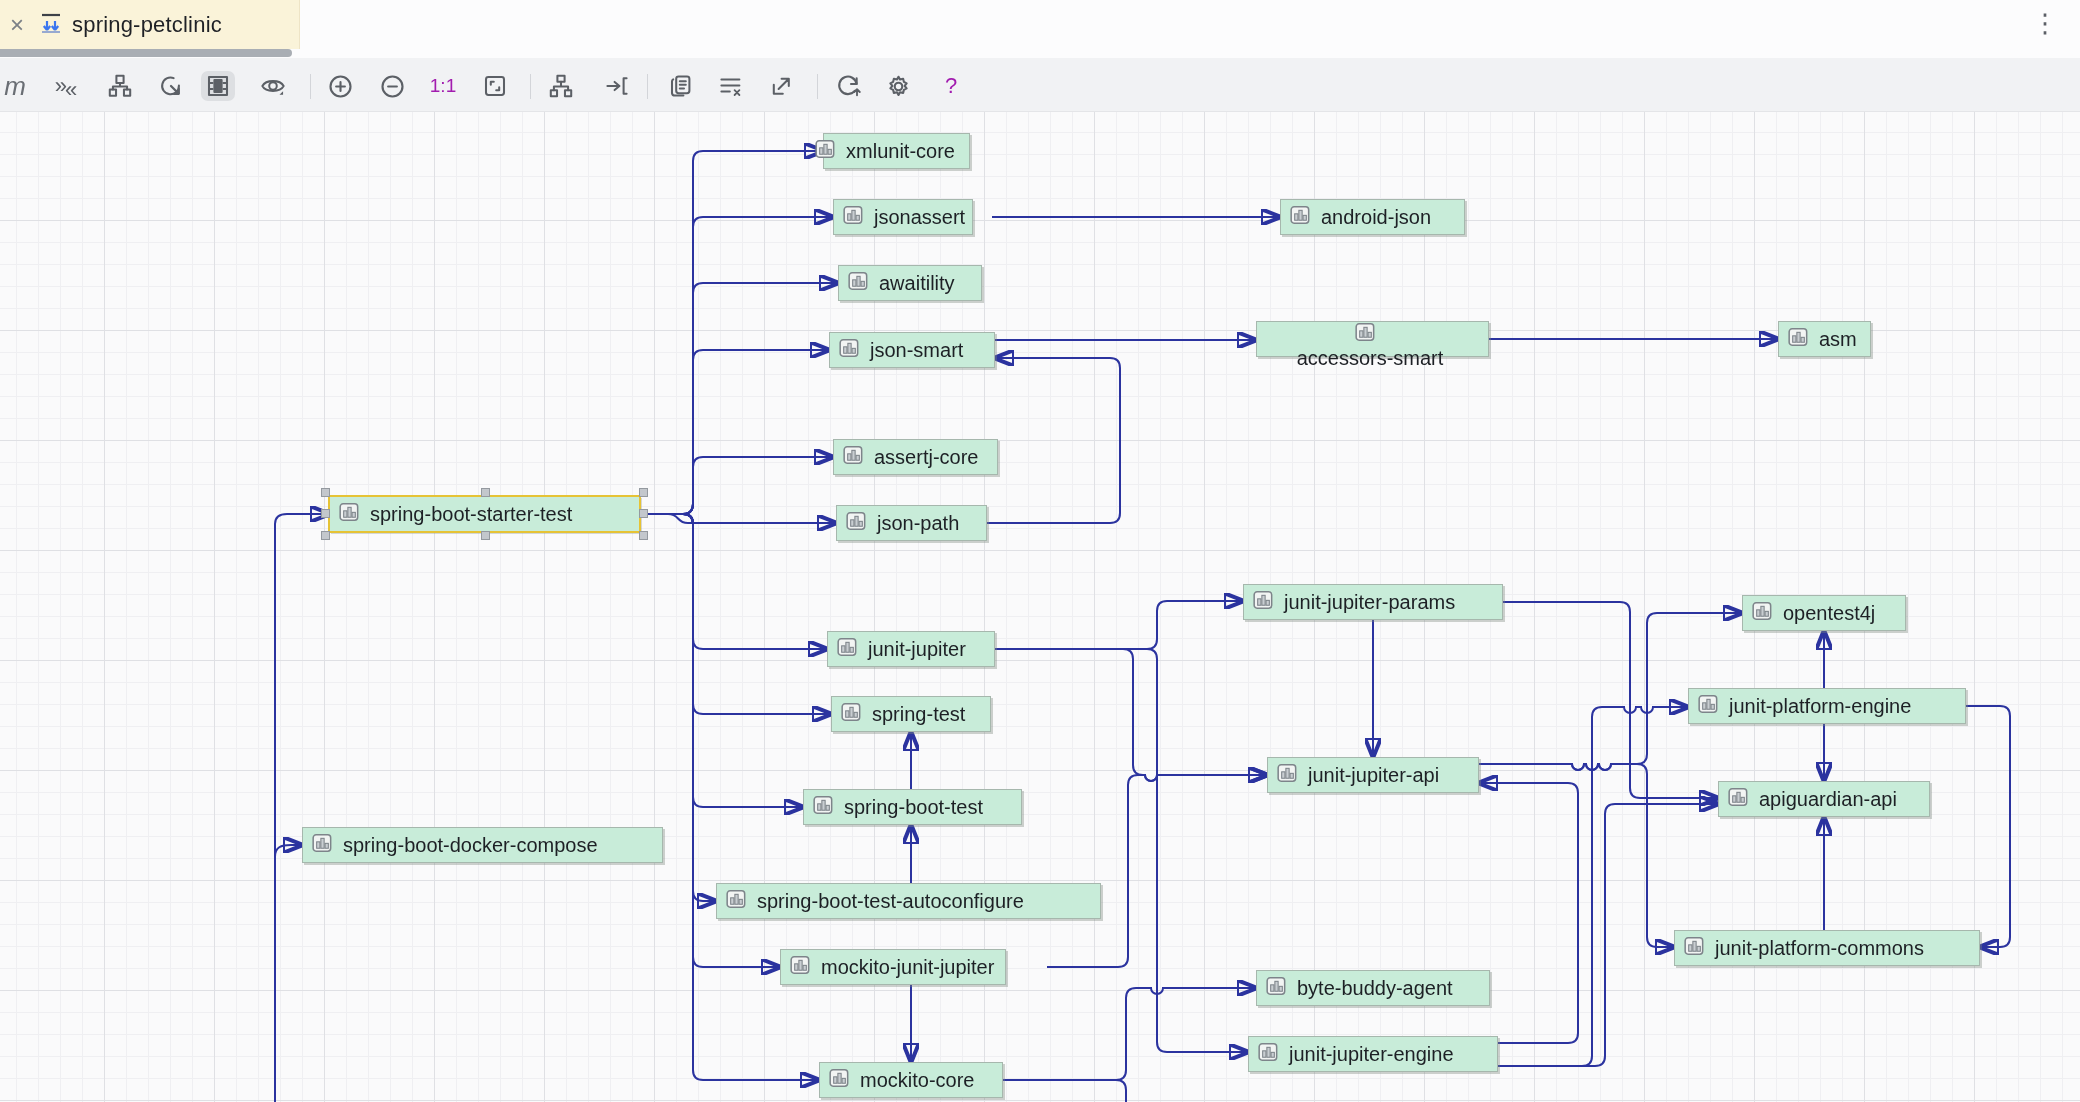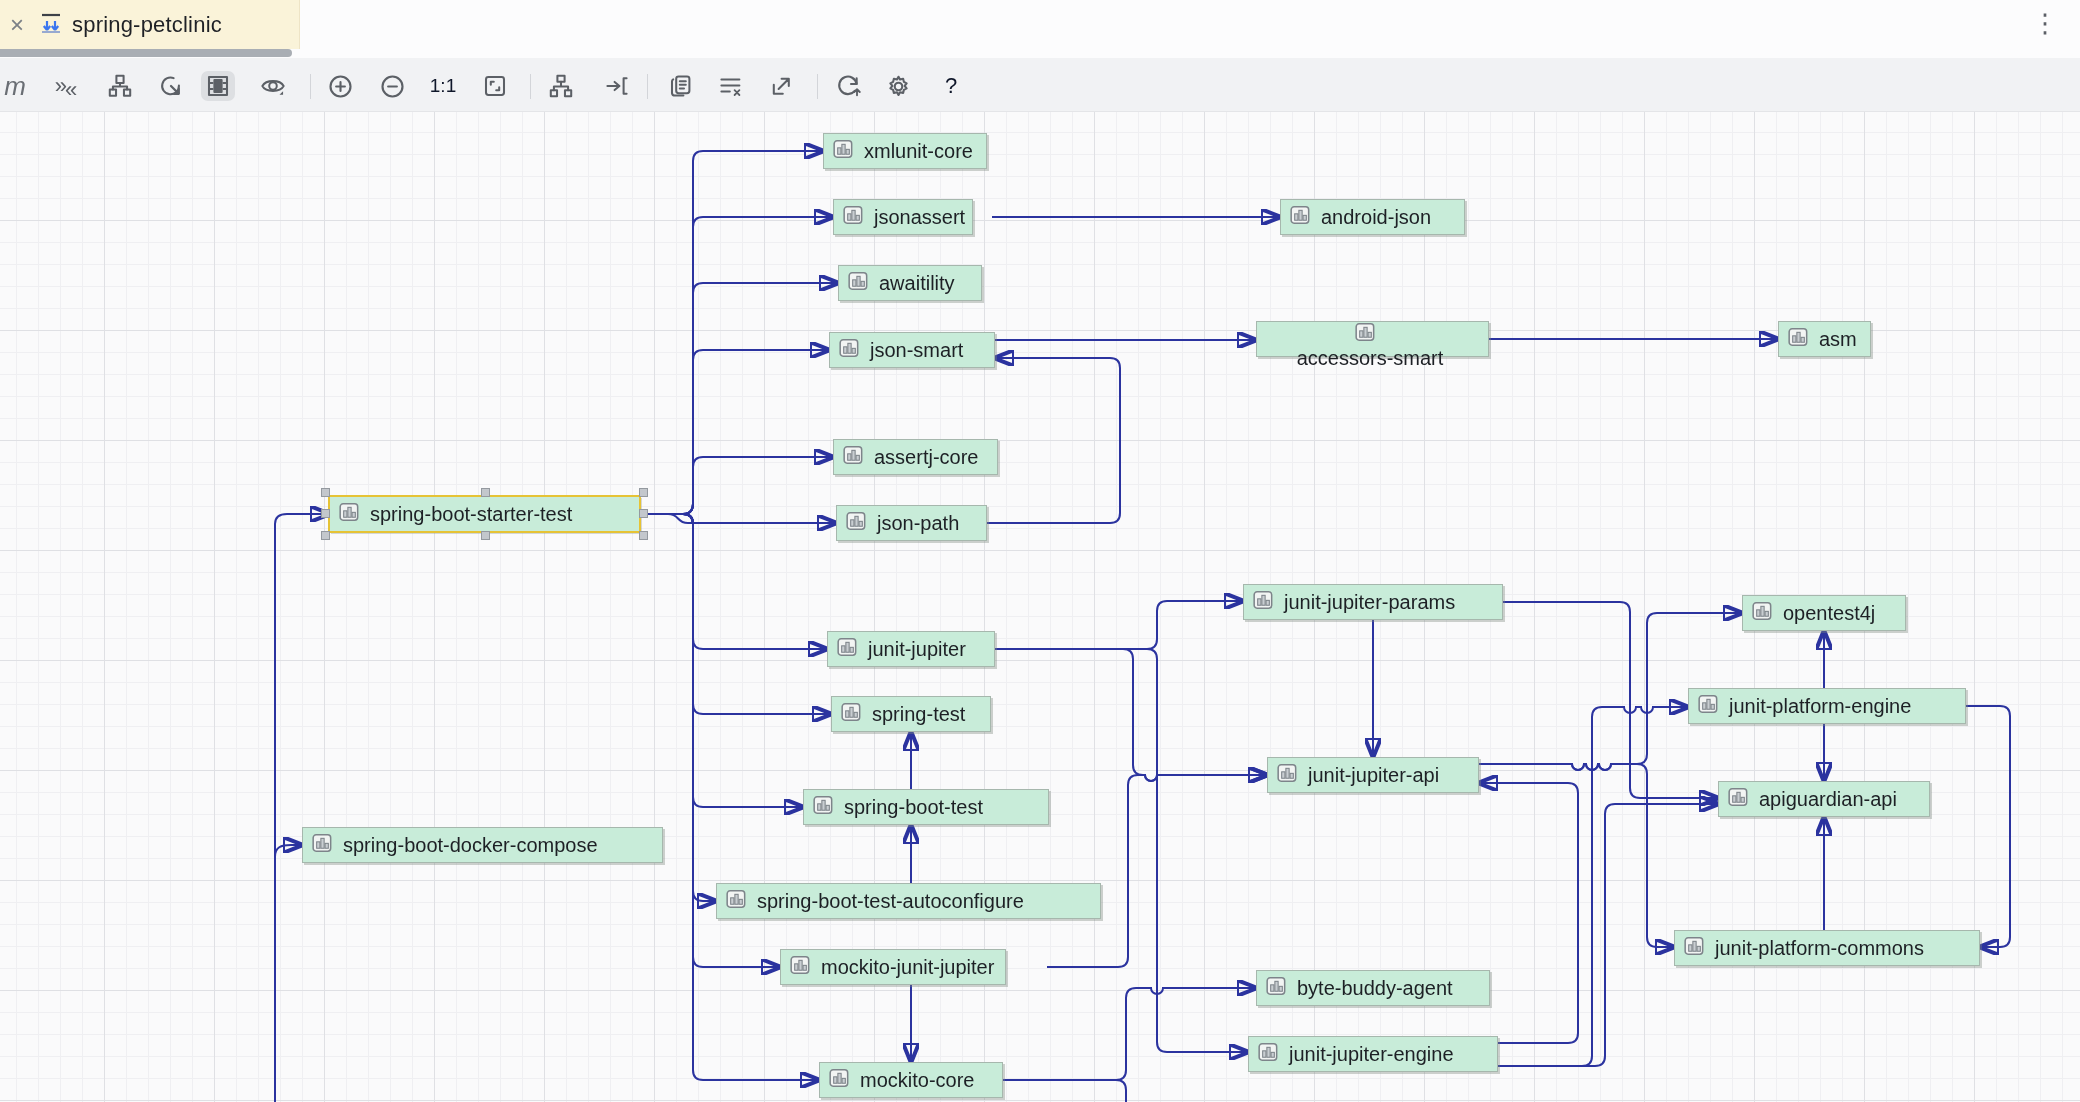--- a/index.html
+++ b/index.html
@@ -20,21 +20,21 @@
     letter-spacing:0; line-height:34px; }
 
   
   .toolbar { position:absolute; left:0; top:58px; width:2080px; height:54px;
     background:#f1f2f4; border-bottom:1px solid #e4e5e8; }
   .tb-item { position:absolute; top:13px; width:34px; height:30px;
     display:flex; align-items:center; justify-content:center; color:#5c6066; }
   .tb-item svg { stroke:#5c6066; fill:none; stroke-width:1.7; stroke-linecap:round; stroke-linejoin:round; }
   .tb-active { background:#dddfe2; border-radius:7px; }
   .tb-sep { position:absolute; top:16px; width:1px; height:25px; background:#d3d5d9; }
-  .tb-text { font-size:19px; color:#0f172a; }
+  .tb-text { font-size:19px; color:#a21caf; }
   .tb-m { font-style:italic; font-size:26px; color:#6a6e74; }
   .tb-chev { font-size:22px; color:#5c6066; letter-spacing:-2px; }
   .tb-chev .lo { position:relative; top:4px; }
 
   
   .canvas { position:absolute; left:0; top:112px; width:2080px; height:990px;
     background-color:#fafafb;
     background-image:
       linear-gradient(#dfe0e4 1px, transparent 1px),
       linear-gradient(90deg, #dfe0e4 1px, transparent 1px),
@@ -234,21 +234,21 @@
       <path d="M1966,594 H2000 Q2010,594 2010,604 V825 Q2010,835 2000,835 H1981" marker-end="url(#arrow)"></path>
       <path d="M911,677 V621" marker-end="url(#arrow)"></path>
       <path d="M911,771 V714" marker-end="url(#arrow)"></path>
       <path d="M911,873 V949" marker-end="url(#arrow)"></path>
       <path d="M1003,968 H1116 Q1126,968 1126,958 V886 Q1126,876 1136,876 H1151 a6,6 0 0 0 12,0 H1255" marker-end="url(#arrow)"></path>
       <path d="M1003,968 H1116 Q1126,968 1126,978 V991"></path>
       <path d="M275,991 V412 Q275,402 287,402 H328" marker-end="url(#arrow)"></path>
       <path d="M275,745 C275,735 281,733 291,733 H301" marker-end="url(#arrow)"></path>
     </svg>
   <div id="nodeLayer">
-      <div class="node" style="left: 823px; top: 21px; width: 164px;">
+      <div class="node" style="left: 823px; top: 21px; width: 147px; justify-content: flex-end;">
         <span class="lib"><svg width="21" height="20" viewBox="0 0 18 17">
             <rect x="1" y="1.5" width="15" height="14" rx="2.5" fill="#f2f4f3" stroke="#7d848a" stroke-width="1.3"></rect>
             <rect x="4" y="7.5" width="2.8" height="5.5" fill="#c9ced2" stroke="#7d848a" stroke-width="0.9"></rect>
             <rect x="7.6" y="4.5" width="2.8" height="8.5" fill="#c9ced2" stroke="#7d848a" stroke-width="0.9"></rect>
             <rect x="11.2" y="8.8" width="2.8" height="4.2" fill="#c9ced2" stroke="#7d848a" stroke-width="0.9"></rect>
           </svg></span>
         <span>xmlunit-core</span>
       </div>
       <div class="node" style="left: 833px; top: 87px; width: 140px;">
         <span class="lib"><svg width="21" height="20" viewBox="0 0 18 17">
@@ -395,21 +395,21 @@
       </div>
       <div class="node" style="left: 1718px; top: 669px; width: 212px;">
         <span class="lib"><svg width="21" height="20" viewBox="0 0 18 17">
             <rect x="1" y="1.5" width="15" height="14" rx="2.5" fill="#f2f4f3" stroke="#7d848a" stroke-width="1.3"></rect>
             <rect x="4" y="7.5" width="2.8" height="5.5" fill="#c9ced2" stroke="#7d848a" stroke-width="0.9"></rect>
             <rect x="7.6" y="4.5" width="2.8" height="8.5" fill="#c9ced2" stroke="#7d848a" stroke-width="0.9"></rect>
             <rect x="11.2" y="8.8" width="2.8" height="4.2" fill="#c9ced2" stroke="#7d848a" stroke-width="0.9"></rect>
           </svg></span>
         <span>apiguardian-api</span>
       </div>
-      <div class="node" style="left: 803px; top: 677px; width: 246px;">
+      <div class="node" style="left: 803px; top: 677px; width: 219px;">
         <span class="lib"><svg width="21" height="20" viewBox="0 0 18 17">
             <rect x="1" y="1.5" width="15" height="14" rx="2.5" fill="#f2f4f3" stroke="#7d848a" stroke-width="1.3"></rect>
             <rect x="4" y="7.5" width="2.8" height="5.5" fill="#c9ced2" stroke="#7d848a" stroke-width="0.9"></rect>
             <rect x="7.6" y="4.5" width="2.8" height="8.5" fill="#c9ced2" stroke="#7d848a" stroke-width="0.9"></rect>
             <rect x="11.2" y="8.8" width="2.8" height="4.2" fill="#c9ced2" stroke="#7d848a" stroke-width="0.9"></rect>
           </svg></span>
         <span>spring-boot-test</span>
       </div>
       <div class="node" style="left: 302px; top: 715px; width: 361px;">
         <span class="lib"><svg width="21" height="20" viewBox="0 0 18 17">

